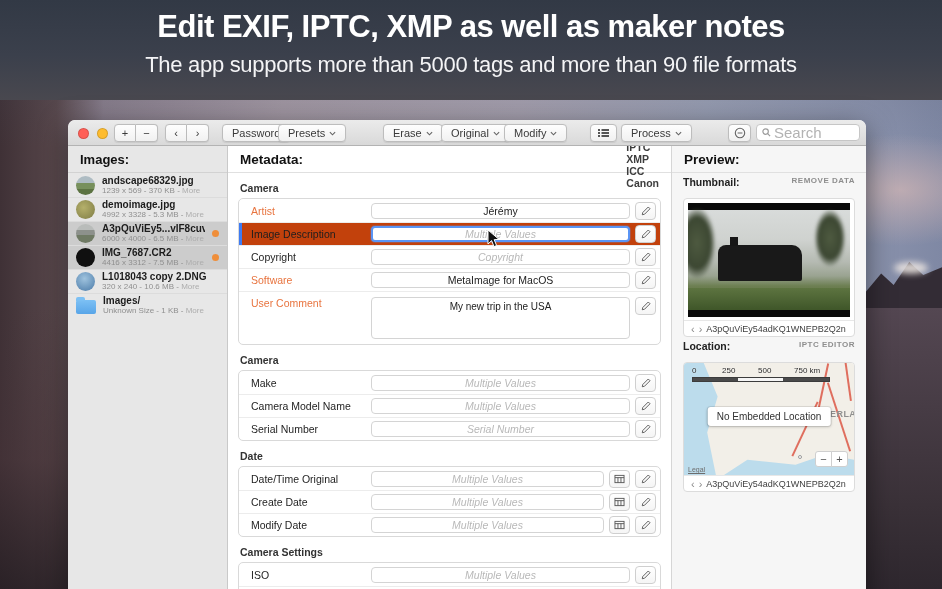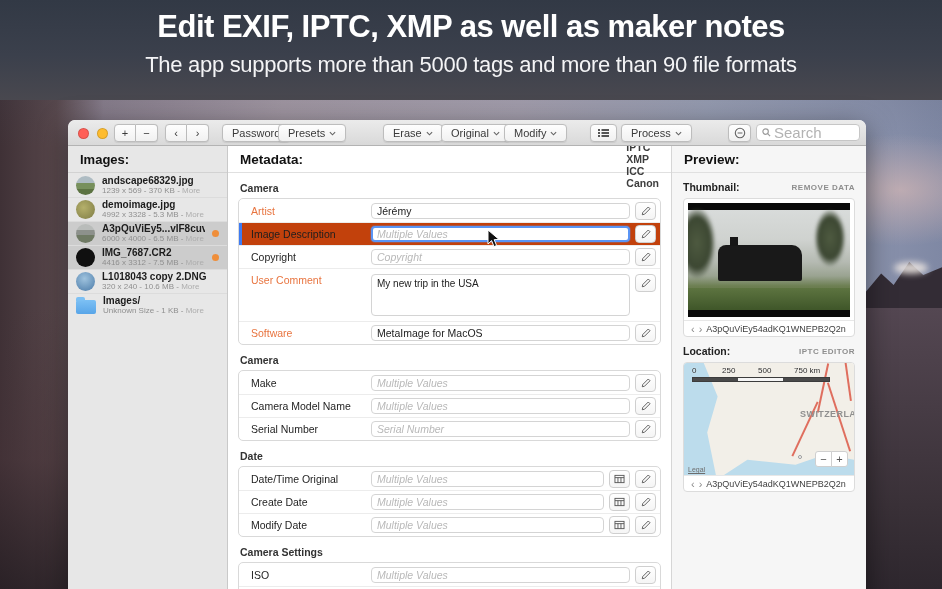--- a/index.html
+++ b/index.html
@@ -88,30 +88,30 @@
   .m-row { min-height:23px; display:flex; align-items:center; padding-left:12px; position:relative; }
   .m-row + .m-row { border-top:1px solid #ececec; }
   .m-row.hl { background:#c2410c; }
   .m-row.hl::before { content:''; position:absolute; left:0; top:0; bottom:0; width:3px; background:var(--accent-blue); }
   .m-row.tall { align-items:flex-start; padding-top:5px; padding-bottom:5px; }
   .m-label { width:120px; flex:0 0 120px; font-size:10.5px; color:#1e1e1e; }
   .m-label.org { color:var(--label-orange); }
   .m-ctl { flex:1; display:flex; align-items:center; gap:5px; padding-right:4px; min-width:0; }
   .m-row.tall .m-ctl { align-items:flex-start; }
   .m-input { flex:1; min-width:0; height:16px; border:1px solid #d4d4d4; border-radius:4px; padding:0 5px;
-    font-size:10.5px; font-family:inherit; color:#222; background:#fff; outline:0; }
+    font-size:10.5px; font-family:inherit; color:#222; background:#fff; outline:0;text-align:center; }
   .m-input::placeholder { color:#b8b8b8; font-style:italic; }
   .m-input.focus { border:2px solid #5a95f5; box-shadow:0 0 0 1px rgba(90,149,245,.25); padding:0 4px; }
   .m-area { height:42px; resize:none; padding:3px 5px; font-size:10px; line-height:12px; }
   .m-btn { width:21px; height:18px; flex:0 0 21px; border:1px solid #cfcfcf; border-radius:4px;
     background:linear-gradient(#fff,#f5f5f5); display:flex; align-items:center; justify-content:center; padding:0; }
 
   
   .p-pad { padding:0 11px; }
-  .p-row { display:flex; align-items:center; height:22px; margin-top:3px; }
+  .p-row { display:flex; height:22px; margin-top:3px; }
   .p-label { font-weight:700; font-size:10.5px; color:#222; }
   .p-link { margin-left:auto; font-size:8px; font-weight:700; color:#8e8e8e; letter-spacing:.5px; }
   .p-card { border:1px solid #dcdcdc; border-radius:4px; background:#fff; }
   .thumb-img { margin:4px 4px 0; height:114px; background:#0a0a0a; position:relative; overflow:hidden; }
   .ph-sky { position:absolute; left:0; right:0; top:7px; bottom:7px;
     background:linear-gradient(180deg,#d8dbda 0%,#cfd2cf 30%,#b5bab2 52%,#9aa391 66%,#6d7f52 76%,#4d6036 100%); }
   .ph-tree { position:absolute; border-radius:50%; filter:blur(1.5px); background:radial-gradient(closest-side,#4e5a40,#3c4732 70%,transparent); }
   .ph-tree.l { left:-10px; top:4px; width:38px; height:72px; }
   .ph-tree.r { right:4px; top:6px; width:32px; height:58px; }
   .ph-train { position:absolute; left:30px; right:48px; top:42px; height:36px; background:#191919; border-radius:8px 10px 2px 2px; }
@@ -327,35 +327,35 @@
                 <div class="m-label">Copyright</div>
                 <div class="m-ctl">
                   <input class="m-input" readonly="" placeholder="Copyright" style="">
                   <button class="m-btn">
                     <svg width="10" height="10" viewBox="0 0 12 12">
                       <path d="M8.7 1.2l2.1 2.1-6.6 6.6-2.7.6.6-2.7z" fill="none" stroke="#555" stroke-width="1.1"></path>
                     </svg>
                   </button>
                 </div>
               </div>
+              <div class="m-row">
+                <div class="m-label org">Software</div>
+                <div class="m-ctl">
+                  <input class="m-input" readonly="" value="MetaImage for MacOS" style="">
+                  <button class="m-btn">
+                    <svg width="10" height="10" viewBox="0 0 12 12">
+                      <path d="M8.7 1.2l2.1 2.1-6.6 6.6-2.7.6.6-2.7z" fill="none" stroke="#555" stroke-width="1.1"></path>
+                    </svg>
+                  </button>
+                </div>
+              </div>
               <div class="m-row tall">
                 <div class="m-label org">User Comment</div>
                 <div class="m-ctl">
                   <textarea class="m-input m-area" readonly="" style="">My new trip in the USA</textarea>
-                  <button class="m-btn">
-                    <svg width="10" height="10" viewBox="0 0 12 12">
-                      <path d="M8.7 1.2l2.1 2.1-6.6 6.6-2.7.6.6-2.7z" fill="none" stroke="#555" stroke-width="1.1"></path>
-                    </svg>
-                  </button>
-                </div>
-              </div>
-              <div class="m-row">
-                <div class="m-label org">Software</div>
-                <div class="m-ctl">
-                  <input class="m-input" readonly="" value="MetaImage for MacOS" style="">
                   <button class="m-btn">
                     <svg width="10" height="10" viewBox="0 0 12 12">
                       <path d="M8.7 1.2l2.1 2.1-6.6 6.6-2.7.6.6-2.7z" fill="none" stroke="#555" stroke-width="1.1"></path>
                     </svg>
                   </button>
                 </div>
               </div>
             </div>
             <div class="m-sec">Camera</div>
             <div class="m-card">
@@ -509,20 +509,21 @@
               <div class="road r4"></div>
               <div class="cdot"></div>
               <span class="region">SWITZERLAND</span>
               <div class="sbar"></div>
               <div>
                   <span class="tick tk0">0</span>
                   <span class="tick tk1">250</span>
                   <span class="tick tk2">500</span>
                   <span class="tick tk3">750 km</span>
                 </div>
+              <div class="noloc">No Embedded Location</div>
               <span class="legal">Legal</span>
               <div class="mzoom">
                 <button class="mz out">−</button>
                 <button class="mz in">+</button>
               </div>
             </div>
             <div class="p-foot" style="margin-top:0">
               <span class="chev">‹</span>
               <span class="chev">›</span>
               <span class="fname">A3pQuViEy54adKQ1WNEPB2Q2n</span>

